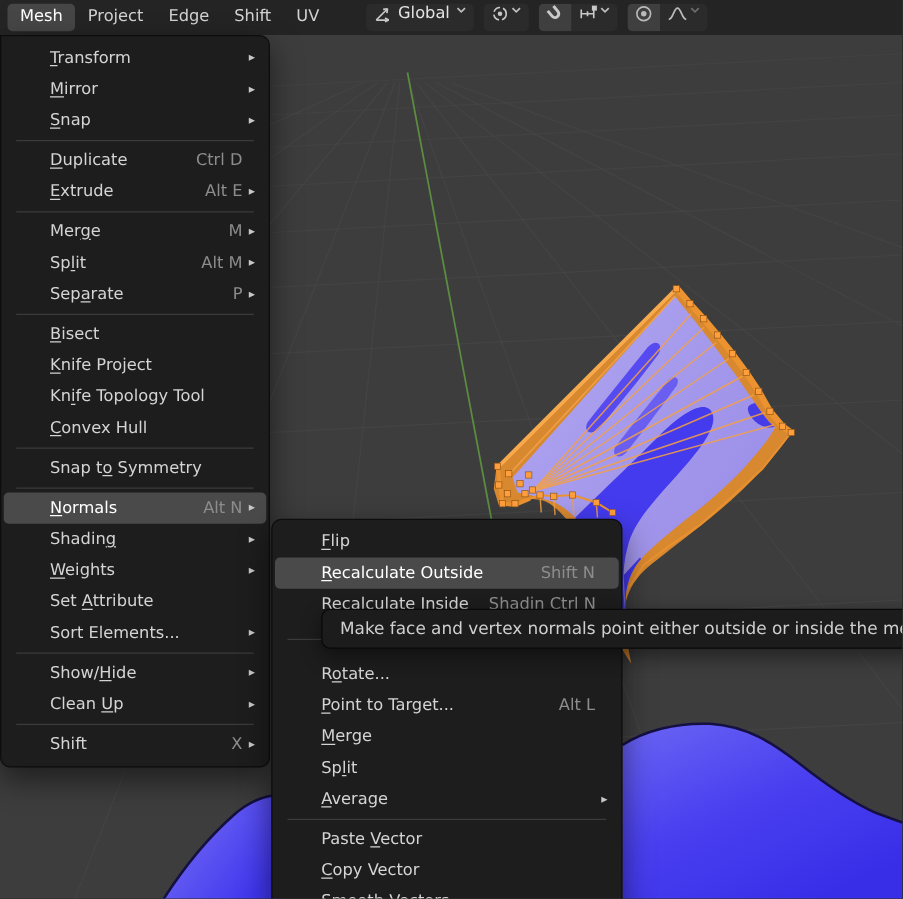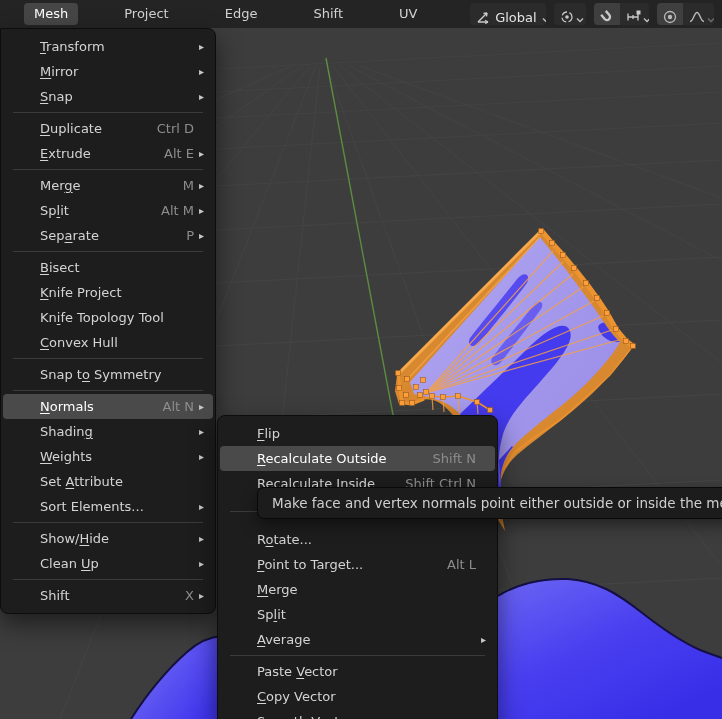--- a/index.html
+++ b/index.html
@@ -6,27 +6,27 @@
   #app{position:relative;width:722px;height:719px;overflow:hidden;
        font-family:"DejaVu Sans","Liberation Sans",sans-serif;
        background:var(--viewport-bg,#3d3d3d);user-select:none;}
   
   #viewport{position:absolute;inset:0;z-index:0;}
   
   #header{position:absolute;left:0;top:0;width:722px;height:28px;
           background:var(--header-bg,#242424);z-index:5;
           display:flex;align-items:center;}
   .tabs{display:flex;align-items:center;height:28px;padding-left:6px;}
-  .tab{padding:3px 10px;margin:0 18px;border-radius:4px;font-size:13px;
+  .tab{padding:3px 10px;margin:0 0;border-radius:4px;font-size:13px;
        color:#d2d2d2;line-height:16px;}
   .tab.active{background:#464646;color:#ffffff;}
   .tb-gap{width:28px;}
   .tb-group{display:flex;align-items:center;background:#2b2b2b;border-radius:4px;
             height:22px;margin-right:8px;overflow:hidden;}
-  .tb-seg{display:flex;align-items:flex-end;height:22px;padding:0 5px;}
+  .tb-seg{display:flex;align-items:flex-start;height:22px;padding:0 5px;}
   .tb-seg.pressed{background:#3f3f3f;}
   .tb-label{font-size:13px;color:#e3e3e3;margin:0 4px;}
   .tb-icon{display:block;}
   .dim{opacity:.45;}
   
   .menu-panel{position:absolute;background:var(--panel-bg,#1d1d1d);
               border:1px solid #0d0d0d;border-radius:8px;
               box-shadow:0 10px 24px rgba(0,0,0,.5);z-index:10;
               padding:5px 0;box-sizing:border-box;}
   #mesh-menu{left:0;top:28px;width:216px;border-top-left-radius:0;}
@@ -443,21 +443,21 @@
       <div class="menu-row hl">
         <span class="lbl"><u>R</u>ecalculate Outside</span>
         <span class="right">
           <span class="sc">Shift N</span>
           <span class="arw"></span>
         </span>
       </div>
       <div class="menu-row">
         <span class="lbl">Recalculate Inside</span>
         <span class="right">
-          <span class="sc">Shift Ctrl N</span>
+          <span class="sc">Shadin Ctrl N</span>
           <span class="arw"></span>
         </span>
       </div>
       <div class="menu-sep big"></div>
       <div class="menu-row">
         <span class="lbl">R<u>o</u>tate...</span>
         <span class="right">
           <span class="arw"></span>
         </span>
       </div>

